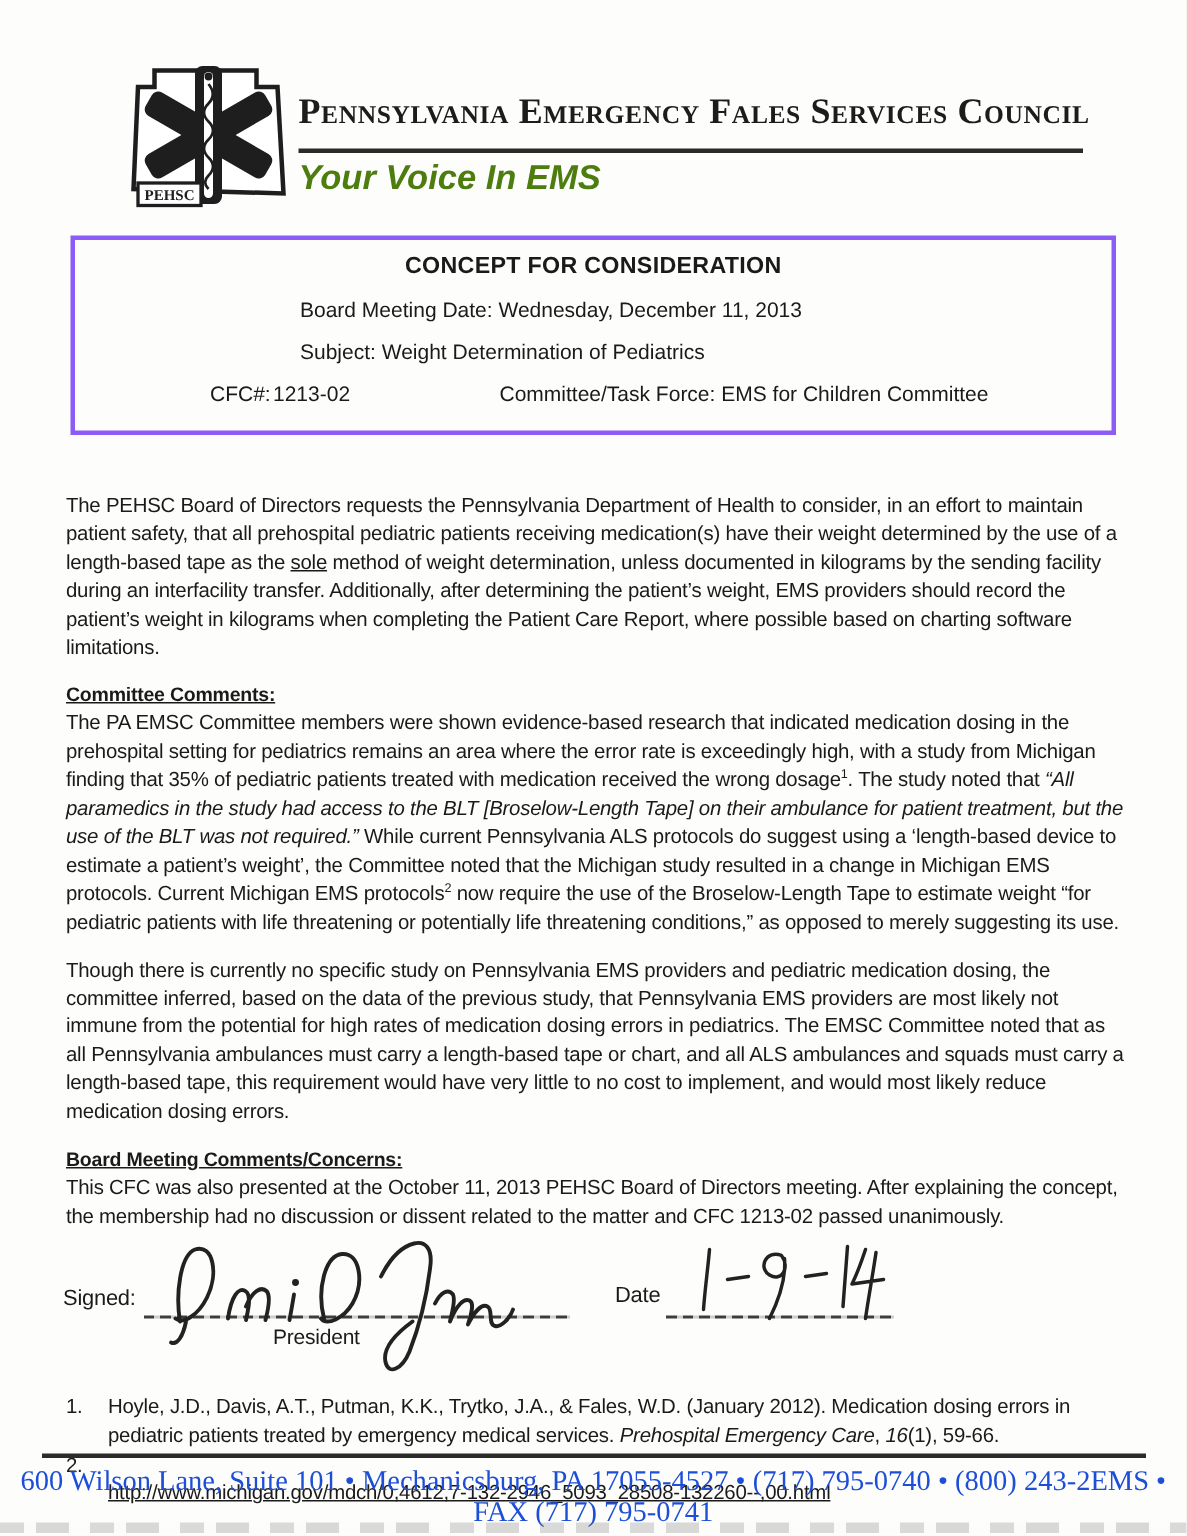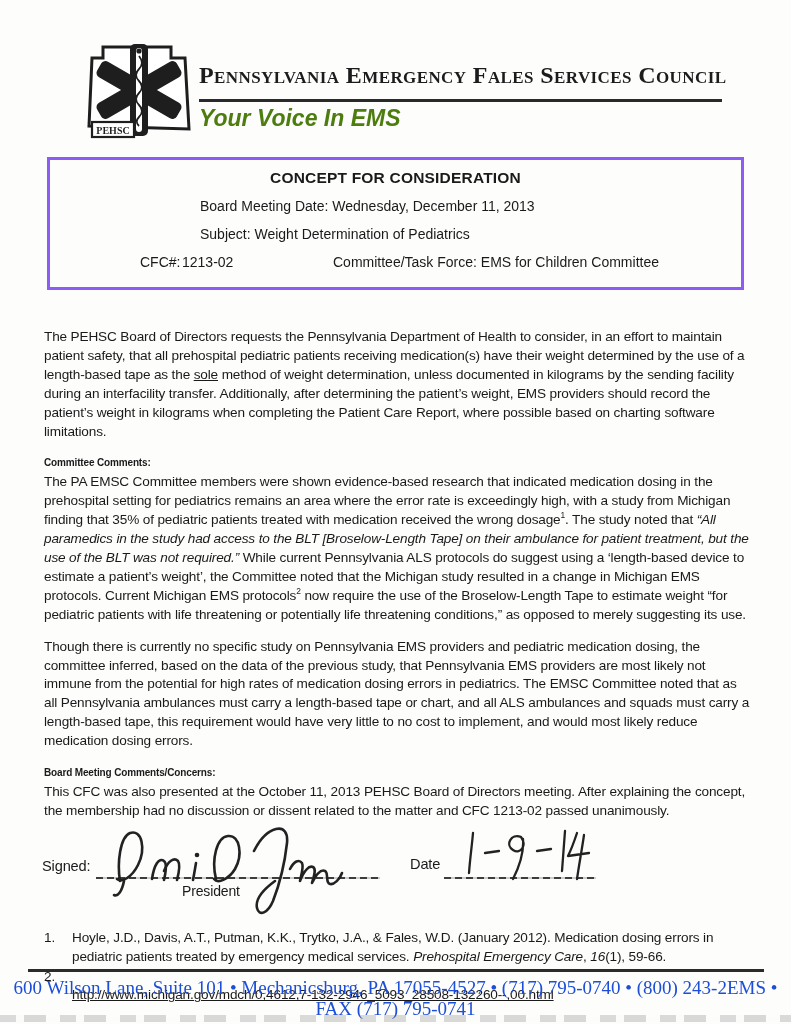--- a/index.html
+++ b/index.html
@@ -32,21 +32,21 @@
   .box-cfc-label{position:absolute;left:90px;top:94px;}
   .box-cfc-number{position:absolute;left:132px;top:94px;}
   .box-committee{position:absolute;left:283px;top:94px;}
   
   .content{
     position:absolute;left:44px;top:301px;width:708px;
     font-size:13.6px;line-height:18.9px;letter-spacing:-.15px;margin-top:27px;
   }
   .para{margin:0;}
   .para + .para{margin-top:13px;}
-  .sec-heading{margin:13px 0 0 0;font-weight:bold;font-size:10px;}
+  .sec-heading{margin:13px 0 0 0;font-weight:bold;text-decoration:underline;font-size:13px;}
   .seg-i{font-style:italic;}
   .seg-u{text-decoration:underline;}
   sup{font-size:.62em;vertical-align:super;line-height:0;}
   
   .sig-block{position:relative;height:86px;margin-top:12px;font-size:14.6px;}
   .signed-label{position:absolute;left:-2px;top:24px;}
   .sig-line{position:absolute;left:52px;top:44px;width:284px;height:2px;
     background:repeating-linear-gradient(90deg,#3d3d3d 0 7px,rgba(60,60,60,.25) 7px 11px);}
   .president-label{position:absolute;left:138px;top:49px;font-size:14px;}
   .sig-svg{position:absolute;left:60px;top:-12px;width:265px;height:100px;}

